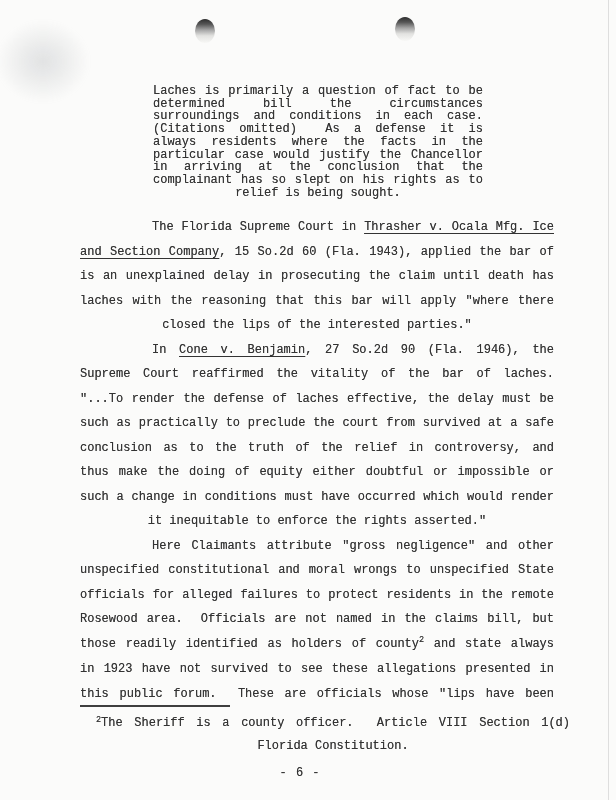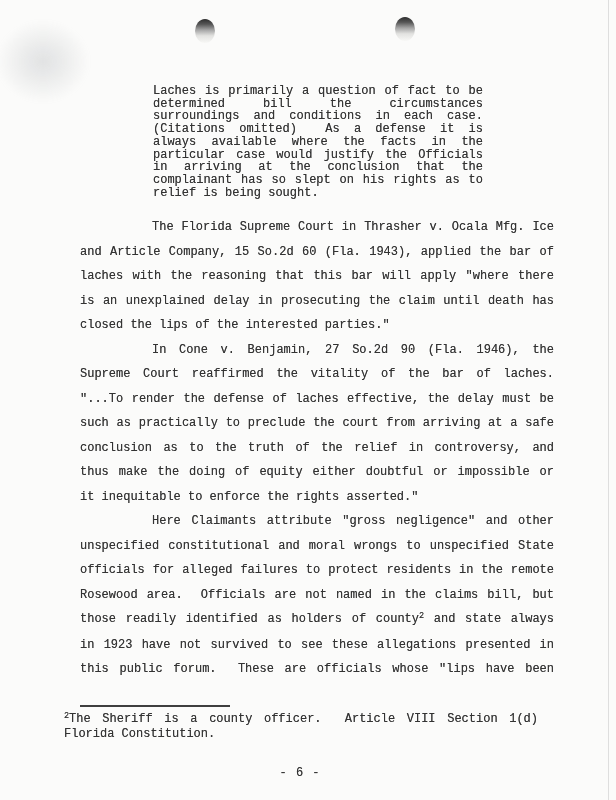--- a/index.html
+++ b/index.html
@@ -14,65 +14,66 @@
   .smudge{position:absolute;left:-22px;top:4px;width:130px;height:115px;
     background:radial-gradient(closest-side,rgba(150,155,160,.26),rgba(150,155,160,0) 72%);
     filter:blur(2px);}
   .edge-line{position:absolute;left:608px;top:0;width:1px;height:100%;background:rgba(170,170,170,.35);}
   .hole{position:absolute;width:20px;height:24px;border-radius:50%;
     background:linear-gradient(180deg,#2e2e2e 0%,#565656 22%,#a6a6a6 46%,#e2e2e0 70%,#f8f8f6 100%);}
   .hole.h1{left:195px;top:19px;}
   .hole.h2{left:395px;top:17px;}
   .bq{position:absolute;left:153px;top:85px;width:330px;font-size:12px;line-height:12.7px;}
   .bodytext{position:absolute;left:80px;top:215px;width:474px;font-size:12px;line-height:24.5px;}
-  .footnote{position:absolute;left:64px;top:712px;width:474px;font-size:12px;line-height:14px;}
+  .footnote{position:absolute;left:96px;top:712px;width:474px;font-size:12px;line-height:22px;}
   .fnsep{position:absolute;left:80px;top:705px;width:150px;height:2px;background:#3f3f3f;}
   .pagenum{position:absolute;left:80px;top:766px;width:440px;text-align:center;font-size:12px;letter-spacing:1px;}
-  .tline{text-align:left;white-space:normal;}
+  .tline{text-align:center;white-space:normal;}
   .tline.just{text-align:justify;text-align-last:justify;}
   .tline.ind{padding-left:72px;}
-  .u{text-underline-offset:2.5px;text-decoration-thickness:1px;}
+  .u{text-decoration:underline;text-underline-offset:2.5px;text-decoration-thickness:1px;}
   .sup{font-size:8.5px;position:relative;top:-4.5px;}
   .para{margin:0;padding:0;}
 </style>
 </head>
 <body>
 
 <div class="page" style="--ink: #333333; --paper: #fbfbfa;">
   <div class="smudge"></div>
   <div class="edge-line"></div>
   <div class="hole h1"></div>
   <div class="hole h2"></div>
 
   <div class="bq" id="bq">
       <div class="tline just"><span>Laches is primarily a question of fact to be</span></div>
       <div class="tline just"><span>determined bill the circumstances</span></div>
       <div class="tline just"><span>surroundings and conditions in each case.</span></div>
       <div class="tline just"><span>(Citations omitted)&nbsp; As a defense it is</span></div>
-      <div class="tline just"><span>always available where the facts in the</span></div>
-      <div class="tline just"><span>particular case would justify the Officials</span></div>
+      <div class="tline just"><span>always residents where the facts in the</span></div>
+      <div class="tline just"><span>particular case would justify the Chancellor</span></div>
       <div class="tline just"><span>in arriving at the conclusion that the</span></div>
       <div class="tline just"><span>complainant has so slept on his rights as to</span></div>
       <div class="tline"><span>relief is being sought.</span></div>
     </div>
   <div class="bodytext" id="bodytext">
       <div class="para">
         <div class="tline just ind"><span>The Florida Supreme Court in </span><span class="u">Thrasher v. Ocala Mfg. Ice</span></div>
-        <div class="tline just"><span class="u">and Article Company</span><span>, 15 So.2d 60 (Fla. 1943), applied the bar of</span></div>
+        <div class="tline just"><span class="u">and Section Company</span><span>, 15 So.2d 60 (Fla. 1943), applied the bar of</span></div>
+        <div class="tline just"><span>is an unexplained delay in prosecuting the claim until death has</span></div>
         <div class="tline just"><span>laches with the reasoning that this bar will apply "where there</span></div>
-        <div class="tline just"><span>is an unexplained delay in prosecuting the claim until death has</span></div>
         <div class="tline"><span>closed the lips of the interested parties."</span></div>
       </div>
       <div class="para">
         <div class="tline just ind"><span>In </span><span class="u">Cone v. Benjamin</span><span>, 27 So.2d 90 (Fla. 1946), the</span></div>
         <div class="tline just"><span>Supreme Court reaffirmed the vitality of the bar of laches.</span></div>
         <div class="tline just"><span>"...To render the defense of laches effective, the delay must be</span></div>
-        <div class="tline just"><span>such as practically to preclude the court from arriving at a safe</span></div>
+        <div class="tline just"><span>such as practically to preclude the court from survived at a safe</span></div>
         <div class="tline just"><span>conclusion as to the truth of the relief in controversy, and</span></div>
         <div class="tline just"><span>thus make the doing of equity either doubtful or impossible or</span></div>
+        <div class="tline just"><span>such a change in conditions must have occurred which would render</span></div>
         <div class="tline"><span>it inequitable to enforce the rights asserted."</span></div>
       </div>
       <div class="para">
         <div class="tline just ind"><span>Here Claimants attribute "gross negligence" and other</span></div>
         <div class="tline just"><span>unspecified constitutional and moral wrongs to unspecified State</span></div>
         <div class="tline just"><span>officials for alleged failures to protect residents in the remote</span></div>
         <div class="tline just"><span>Rosewood area.&nbsp; Officials are not named in the claims bill, but</span></div>
         <div class="tline just"><span>those readily identified as holders of county</span><span class="sup">2</span><span> and state always</span></div>
         <div class="tline just"><span>in 1923 have not survived to see these allegations presented in</span></div>
         <div class="tline just"><span>this public forum.&nbsp; These are officials whose "lips have been</span></div>

